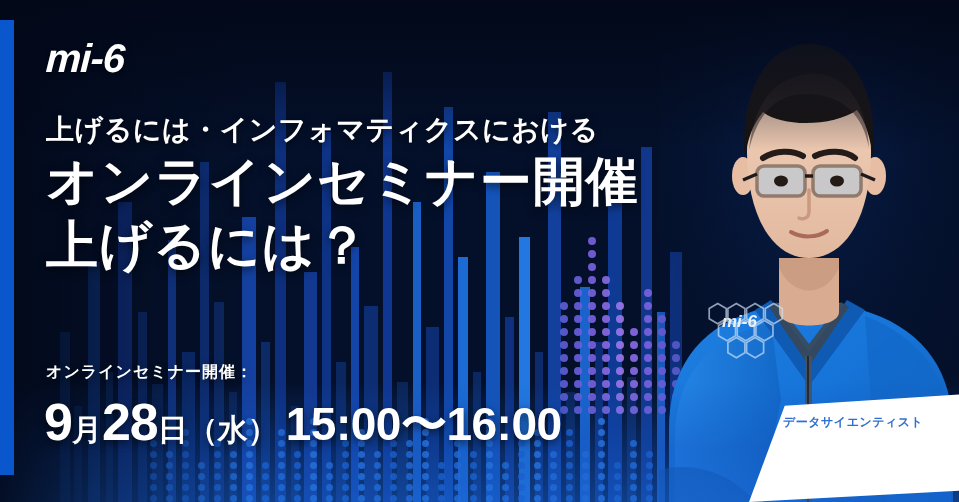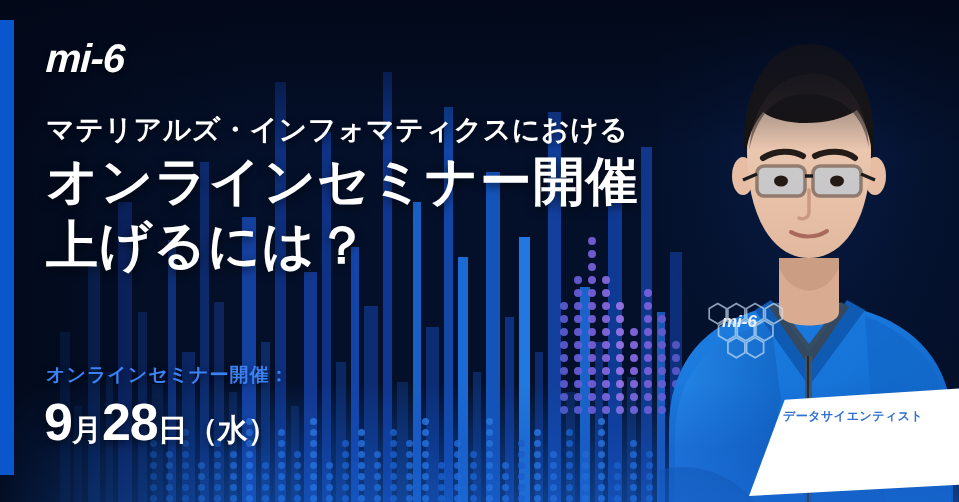--- a/index.html
+++ b/index.html
@@ -72,21 +72,21 @@
     color:#ffffff;font-size:52px;font-weight:bold;line-height:1.16;
     letter-spacing:1px;
     text-shadow:0 3px 10px rgba(0,0,0,.6);
     white-space:nowrap;
     margin-top:4px;
   }
 
   
   .seminar-label{
     position:absolute;left:46px;top:362px;z-index:10;
-    color:#3b82f6;font-size:19px;font-weight:bold;letter-spacing:1px;
+    color:#ffffff;font-size:16px;font-weight:bold;letter-spacing:1px;
     text-shadow:0 2px 6px rgba(0,0,0,.55);
     white-space:nowrap;
   }
   .date-row{
     position:absolute;left:44px;top:396px;z-index:10;
     display:flex;align-items:baseline;
     color:#ffffff;font-weight:bold;
     text-shadow:0 3px 8px rgba(0,0,0,.6);
     white-space:nowrap;
   }
@@ -96,21 +96,21 @@
 
   
   .photo{
     position:absolute;right:0;top:0;width:300px;height:502px;z-index:4;
     overflow:hidden;
   }
   .photo-svg{position:absolute;left:0;top:0;}
 
   
   .nameplate{
-    position:absolute;right:0;bottom:6px;width:210px;height:112px;z-index:11;
+    position:absolute;right:0;bottom:0;width:210px;height:112px;z-index:11;
   }
   .plate-shape{
     position:absolute;inset:0;
     background:#ffffff;
     clip-path:polygon(17% 14%, 100% 4%, 100% 90%, 0% 100%);
     box-shadow:-3px -3px 12px rgba(0,0,0,.35);
   }
   .plate-text{
     position:absolute;left:34px;top:24px;right:8px;
     text-align:left;
@@ -628,33 +628,34 @@
         <path d="M0 502 L0 470 C30 462 70 470 96 502 Z" fill="#0d4f9f" opacity="0.5"></path>
       </g>
     </svg>
   </div>
 
   <div class="accent-bar"></div>
 
   <div class="logo">mi-6</div>
 
   <div class="headline">
-    <div class="head-sub">マテリアルズ・インフォマティクスにおける</div>
+    <div class="head-sub">上げるには・インフォマティクスにおける</div>
     <div class="head-main">オンラインセミナー開催</div>
     <div class="head-main">上げるには？</div>
   </div>
 
   <div class="seminar-label">オンラインセミナー開催：</div>
 
   <div class="date-row">
     <span class="d-big">9</span>
     <span class="d-sm">月</span>
     <span class="d-big">28</span>
     <span class="d-sm">日</span>
     <span class="d-sm">（水）</span>
+    <span class="d-time">15:00〜16:00</span>
   </div>
 
   <div class="nameplate">
     <div class="plate-shape"></div>
     <div class="plate-text">
       <div class="plate-role">データサイエンティスト</div>
     </div>
   </div>
 
 </div>

